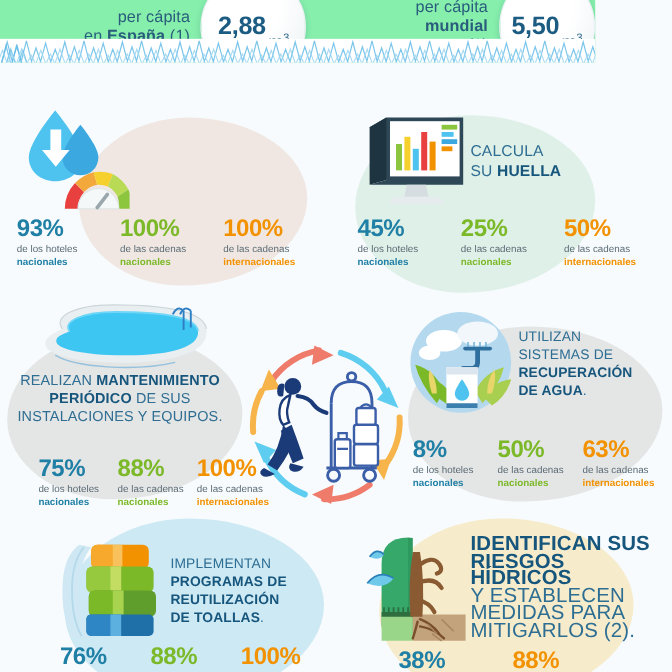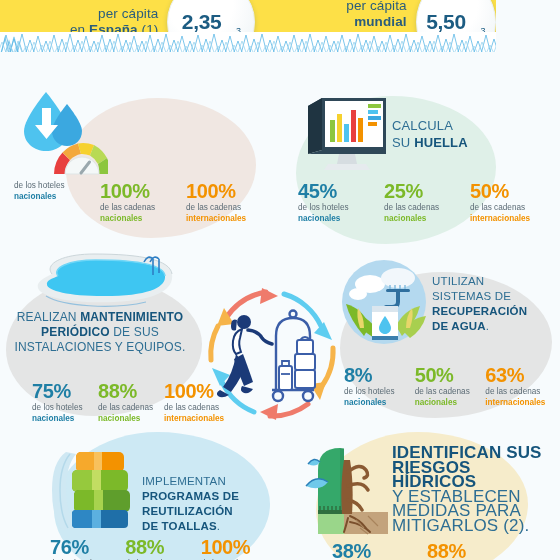--- a/index.html
+++ b/index.html
@@ -5,21 +5,21 @@
   html,body{margin:0;padding:0;}
   body{
     width:560px;height:560px;overflow:hidden;
     background:#f7fbfd;
     font-family:"Liberation Sans","DejaVu Sans",sans-serif;
     position:relative;
   }
   .page{position:relative;width:560px;height:560px;overflow:hidden;background:#f7fbfd;}
 
   
-  .header{position:absolute;left:0;top:0;width:496px;height:52px;background:#fde047;overflow:hidden;}
+  .header{position:absolute;left:0;top:0;width:496px;height:52px;background:#86efac;overflow:hidden;}
   .hdr-block{position:absolute;top:-22px;display:flex;align-items:center;}
   .hdr-left{left:70px;}
   .hdr-right{left:340px;}
   .hdr-text{
     text-align:right;color:#2a5d7c;font-size:13.5px;line-height:16px;
     padding-right:9px;letter-spacing:.1px;
   }
   .hdr-text .l1{font-weight:400;}
   .hdr-text .l2{font-weight:400;}
   .hdr-text .l2 b{font-weight:bold;}
@@ -78,21 +78,21 @@
 <div class="page">
 
   <div class="header">
 
     <div class="hdr-block hdr-left">
       <div class="hdr-text">
         <div class="l1">per cápita</div>
         <div class="l2"><span>en </span><b>España</b><span> (1)</span></div>
       </div>
       <div class="bubble">
-        <span class="val">2,35</span>
+        <span class="val">2,88</span>
         <span class="unit">m<sup>3</sup></span>
       </div>
     </div>
 
     <div class="hdr-block hdr-right">
       <div class="hdr-text">
         <div class="l1">per cápita</div>
         <div class="l2"><b>mundial</b><span> (1)</span></div>
       </div>
       <div class="bubble">
@@ -143,20 +143,21 @@
               <path d="M99 70 A32 32 0 0 1 102 86 L91 86 A21 21 0 0 0 90 76 Z" fill="#8cc63e"></path>
               <path d="M57 86 A17 17 0 0 1 91 86 Z" fill="#f4f8f8"></path>
               <path d="M57 86 A17 17 0 0 1 91 86 Z" fill="none" stroke="#dfe6e6" stroke-width="1"></path>
               <path d="M73 85 L81.5 74" stroke="#9aa8ad" stroke-width="3" stroke-linecap="round"></path>
             </svg>
           </div>
         </div>
 
         <div class="stats">
           <div class="stat c-blue">
+            <div class="pct">93%</div>
             <div class="ln1">de los hoteles</div>
             <div class="ln2">nacionales</div>
           </div>
           <div class="stat c-green">
             <div class="pct">100%</div>
             <div class="ln1">de las cadenas</div>
             <div class="ln2">nacionales</div>
           </div>
           <div class="stat c-orange">
             <div class="pct">100%</div>
@@ -366,21 +367,21 @@
           </div>
         </div>
       </div>
     </div>
 
     <div class="row row3">
 
       <div class="card left" style="left:36px;width:240px;">
         <div class="blob" style="left:18px;top:4px;width:216px;height:150px;background:#cde9f4;"></div>
 
-        <div class="card-top" style="width:240px;align-items:flex-end;padding-top:14px;">
+        <div class="card-top" style="width:240px;align-items:center;padding-top:14px;">
           <div class="icon-wrap" style="flex:0 0 106px;width:106px;height:96px;">
             <svg width="106" height="96" viewBox="0 0 106 96">
               <path d="M30 14 q-14 10 -14 38 q0 28 10 40 l14 -2 q-10 -16 -10 -38 q0 -24 10 -36 z" fill="#cfe8f3"></path>
               <path d="M34 16 q-10 12 -10 36 q0 24 8 38" fill="none" stroke="#b4d9ea" stroke-width="1.5"></path>
               <rect x="40" y="14" width="48" height="20" rx="5" fill="#f39200"></rect>
               <rect x="40" y="14" width="22" height="20" rx="5" fill="#f6a92c"></rect>
               <rect x="58" y="14" width="8" height="20" fill="#f8c15c"></rect>
               <rect x="36" y="32" width="56" height="22" rx="5" fill="#7cb929"></rect>
               <rect x="36" y="32" width="24" height="22" rx="5" fill="#96c93d"></rect>
               <rect x="56" y="32" width="9" height="22" fill="#c2dd62"></rect>

